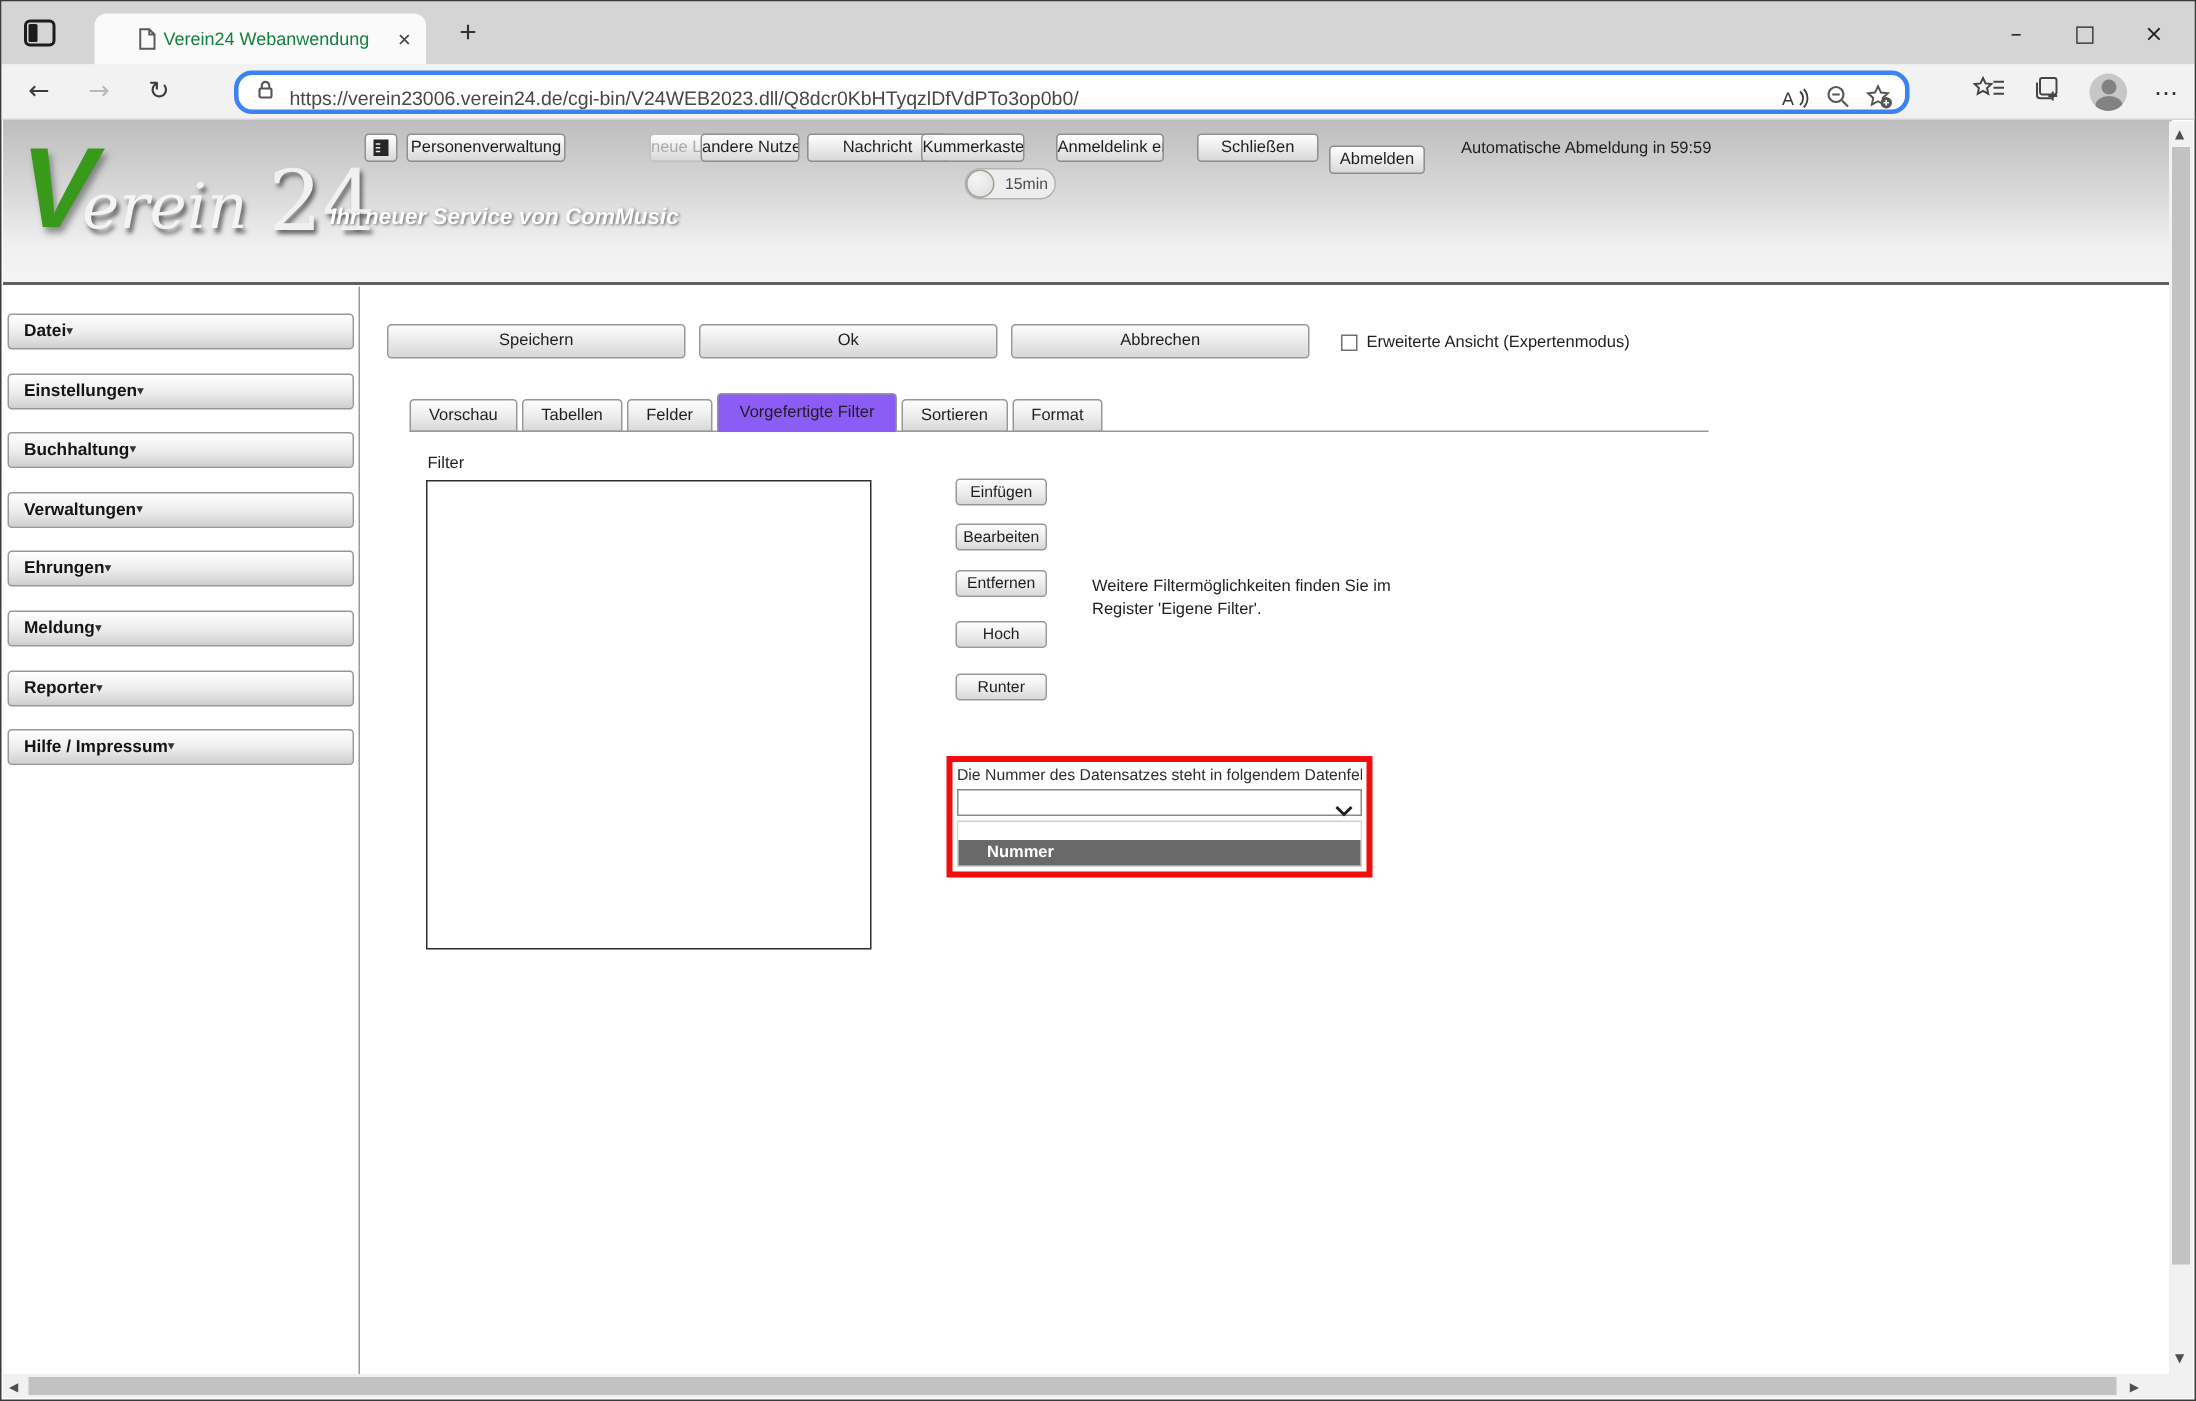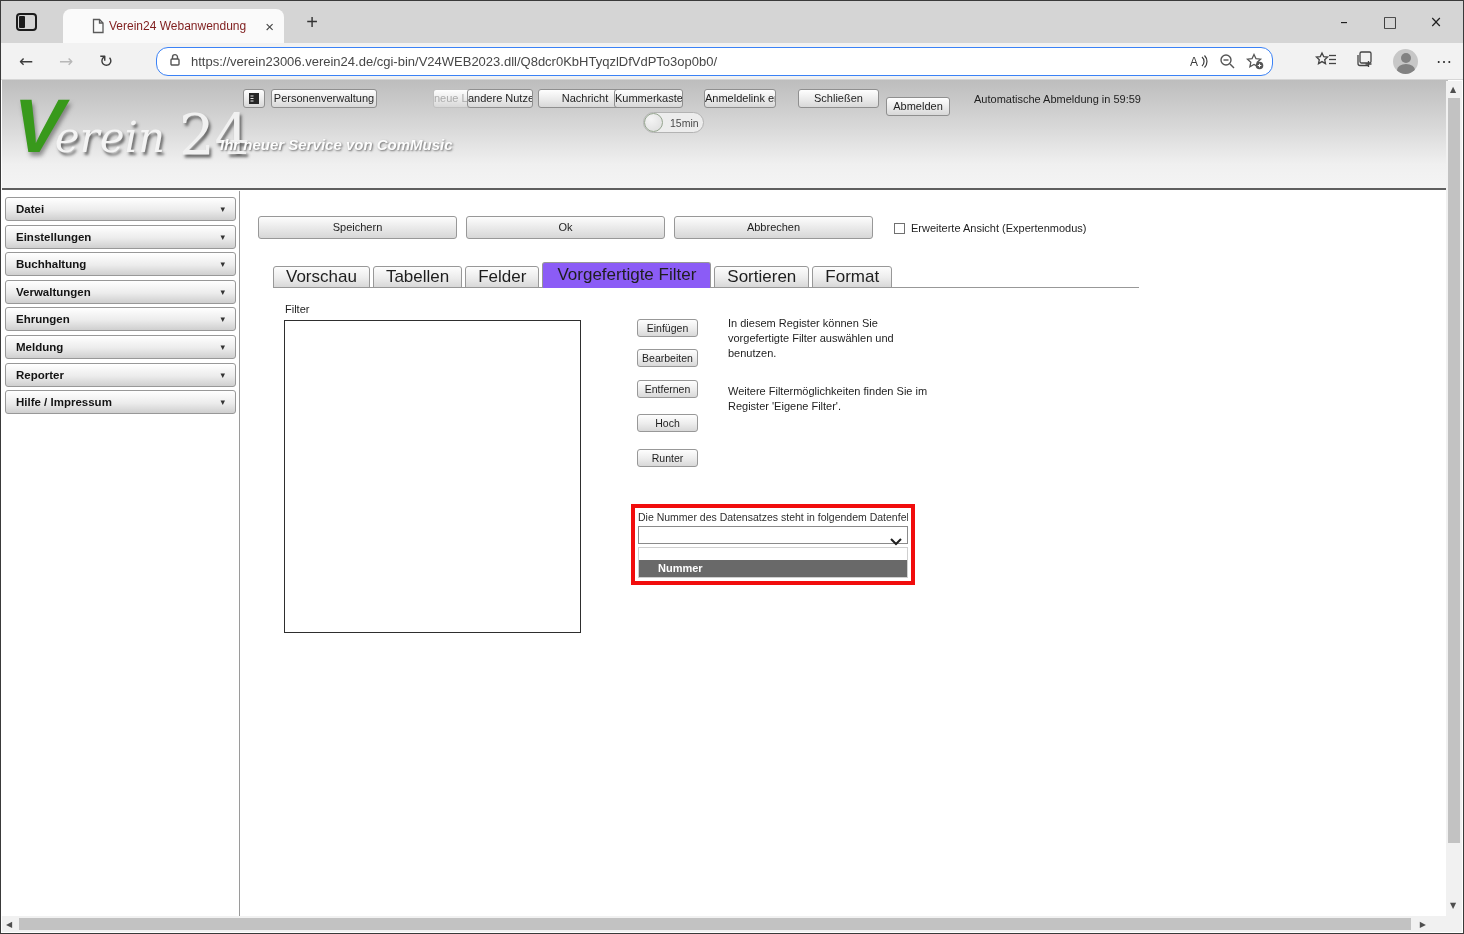--- a/index.html
+++ b/index.html
@@ -6,31 +6,31 @@
   html,body { width:1464px; height:934px; }
   body { font-family:"Liberation Sans", sans-serif; background:#fff; overflow:hidden; }
   .screen { position:relative; width:1464px; height:934px; border:1px solid #3a3a3a; background:#fff; overflow:hidden; }
 
   
   .tabstrip { position:absolute; left:0; top:0; width:100%; height:42px; background:#d5d5d5; }
   .tab-actions { position:absolute; left:15px; top:12px; width:21px; height:18px; border:2px solid #1c1c1c; border-radius:4px; cursor:pointer; }
   .tab-actions::before { content:""; position:absolute; left:1px; top:1px; bottom:1px; width:6px; background:#1c1c1c; border-radius:1px; }
   .btab { position:absolute; left:62px; top:8px; width:221px; height:34px; background:#fafafa; border-radius:8px 8px 0 0; display:flex; align-items:center; padding:0 10px 0 28px; }
   .doc-icon { position:absolute; left:28px; top:9px; }
-  .tab-title { font-size:12px; color:#7f1d1d; margin-left:18px; white-space:nowrap; overflow:hidden; flex:1; }
+  .tab-title { font-size:12px; color:#15803d; margin-left:18px; white-space:nowrap; overflow:hidden; flex:1; }
   .tab-close { font-size:15px; color:#444; margin-left:8px; cursor:pointer; line-height:1; }
   .newtab { position:absolute; left:297px; top:8px; width:28px; height:28px; font-size:20px; color:#333; text-align:center; line-height:26px; cursor:pointer; }
   .wincontrols { position:absolute; right:4px; top:0; height:42px; display:flex; align-items:center; }
   .winbtn { width:46px; height:42px; display:flex; align-items:center; justify-content:center; font-size:15px; color:#1f1f1f; cursor:pointer; font-family:"DejaVu Sans", sans-serif; }
 
   
   .toolbar { position:absolute; left:0; top:42px; width:100%; height:37px; background:#f2f2f2; border-bottom:1px solid #d6d6d6; display:flex; align-items:center; }
   .navbtn { width:30px; text-align:center; font-size:17px; color:#3c3c3c; margin-left:10px; cursor:pointer; font-family:"DejaVu Sans", sans-serif; }
   .navbtn.disabled { color:#b8b8b8; }
-  .urlbar { position:absolute; left:155px; top:4px; width:1117px; height:29px; background:#fff; border:1px solid #3b82f6; border-radius:12px; display:flex; align-items:center; padding:0 8px 0 10px; cursor:text; }
+  .urlbar { position:absolute; left:155px; top:4px; width:1117px; height:29px; background:#fff; border:3px solid #3b82f6; border-radius:12px; display:flex; align-items:flex-end; padding:0 8px 0 10px; cursor:text; }
   .url-text { font-size:13px; color:#474747; margin-left:8px; white-space:nowrap; overflow:hidden; flex:1; }
   .urlicon { margin-left:10px; cursor:pointer; display:flex; align-items:center; }
   .tool-right { position:absolute; right:10px; top:0; height:37px; display:flex; align-items:center; gap:18px; }
   .avatar { width:25px; height:25px; border-radius:50%; background:#c7c7c7; position:relative; overflow:hidden; cursor:pointer; }
   .avatar::before { content:""; position:absolute; left:7.5px; top:4px; width:10px; height:10px; border-radius:50%; background:#828282; }
   .avatar::after { content:""; position:absolute; left:3.5px; top:15px; width:18px; height:12px; border-radius:50%; background:#828282; }
   .more-icon { font-size:16px; color:#333; cursor:pointer; letter-spacing:1px; }
 
   
   .appheader { position:absolute; left:1px; top:79px; width:1446px; height:108px; background:linear-gradient(180deg,#bdbdbd 0%,#d9d9d9 45%,#f0f0f0 78%,#f4f4f4 100%); overflow:hidden; }
@@ -45,31 +45,31 @@
 
   
   .appbtn { position:absolute; height:19px; background:linear-gradient(180deg,#fefefe 0%,#ececec 50%,#d8d8d8 100%); border:1px solid #8f8f8f; border-radius:3px; font-size:11px; color:#1e1e1e; text-align:center; line-height:17px; cursor:pointer; white-space:nowrap; overflow:hidden; }
   .appbtn.disabled { color:#ababab; border-color:#c0c0c0; cursor:default;margin-left:34px; }
   .menu-mini { position:absolute; left:242px; top:88px; width:22px; height:19px; display:flex; align-items:center; justify-content:center; }
   .sep-line { position:absolute; left:1px; top:187px; width:1446px; height:2px; background:#5f5f5f; }
   .autologout { position:absolute; left:973px; top:92px; font-size:11px; color:#1e1e1e; }
 
   
   .sidebar { position:absolute; left:4px; top:196px; width:231px; display:flex; flex-direction:column; gap:3.6px; }
-  .side-item { height:24px; background:linear-gradient(180deg,#ffffff 0%,#ececec 55%,#cfcfcf 100%); border:1px solid #989898; border-radius:3px; display:flex; align-items:center; justify-content:space-between; padding:0 10px; font-size:11.5px; font-weight:bold; color:#141414; cursor:pointer; }
+  .side-item { height:24px; background:linear-gradient(180deg,#ffffff 0%,#ececec 55%,#cfcfcf 100%); border:1px solid #989898; border-radius:3px; display:flex; align-items:center; padding:0 10px; font-size:11.5px; font-weight:bold; color:#141414; cursor:pointer;margin-top:12px; }
   .side-arrow { font-size:9px; color:#333; font-family:"DejaVu Sans", sans-serif; }
   .vdivider { position:absolute; left:238px; top:190px; width:1px; height:728px; background:#9a9a9a; }
 
   
   .bigbtn { position:absolute; width:199px; height:23px; top:215px; background:linear-gradient(180deg,#fdfdfd 0%,#e8e8e8 55%,#d7d7d7 100%); border:1px solid #989898; border-radius:3px; font-size:11px; color:#1e1e1e; text-align:center; line-height:21px; cursor:pointer; }
   .chk { position:absolute; left:893px; top:222px; width:11px; height:11px; border:1px solid #707070; background:#fff; cursor:pointer; }
   .chk-label { position:absolute; left:910px; top:221px; font-size:11px; color:#1e1e1e; }
 
   .tabs { position:absolute; left:272px; top:261px; height:26px; display:flex; align-items:flex-end; gap:3px; }
-  .ftab { height:22px; background:linear-gradient(180deg,#fdfdfd 0%,#ececec 55%,#d8d8d8 100%); border:1px solid #989898; border-radius:3px 3px 0 0; font-size:17px; color:#1e1e1e; padding:0 12px; line-height:20px; cursor:pointer; white-space:nowrap; }
+  .ftab { height:22px; background:linear-gradient(180deg,#fdfdfd 0%,#ececec 55%,#d8d8d8 100%); border:1px solid #989898; border-radius:3px 3px 0 0; font-size:11px; color:#1e1e1e; padding:0 12px; line-height:20px; cursor:pointer; white-space:nowrap; }
   .ftab.active { height:26px; background:#8b5cf6; border-bottom:none; line-height:24px; padding:0 14px; position:relative; z-index:2; }
   .tab-underline { position:absolute; left:272px; top:286px; width:866px; height:1px; background:#989898; }
 
   .filter-label { position:absolute; left:284px; top:302px; font-size:11px; color:#1e1e1e; }
   .filter-listbox { position:absolute; left:283px; top:319px; width:297px; height:313px; background:#fff; border:1px solid #2e2e2e; cursor:default; }
 
   .smallbtn { position:absolute; left:636px; width:61px; height:18px; background:linear-gradient(180deg,#fefefe 0%,#ececec 55%,#d8d8d8 100%); border:1px solid #989898; border-radius:3px; font-size:10.5px; color:#1e1e1e; text-align:center; line-height:16px; cursor:pointer; }
 
   .helptext { position:absolute; left:727px; width:205px; font-size:11px; color:#1e1e1e; line-height:15px; }
 
@@ -256,21 +256,20 @@
 
   <div class="filter-label">Filter</div>
   <div class="filter-listbox"></div>
 
   <div class="smallbtn" style="top:318px;">Einfügen</div>
   <div class="smallbtn" style="top:348px;">Bearbeiten</div>
   <div class="smallbtn" style="top:379px;">Entfernen</div>
   <div class="smallbtn" style="top:413px;">Hoch</div>
   <div class="smallbtn" style="top:448px;">Runter</div>
 
-  <div class="helptext" style="top:315px;">In diesem Register können Sie vorgefertigte Filter auswählen und benutzen.</div>
   <div class="helptext" style="top:371px;margin-top:12px;">Weitere Filtermöglichkeiten finden Sie im Register 'Eigene Filter'.</div>
 
   <div class="redbox">
     <div class="redbox-label">Die Nummer des Datensatzes steht in folgendem Datenfeld</div>
     <div class="dd-select">
       <span></span>
       <span class="dd-chevron">
         <svg width="12" height="8" viewBox="0 0 12 8">
             <path d="M1 1 L6 6 L11 1" fill="none" stroke="#1e1e1e" stroke-width="2"></path>
           </svg>

